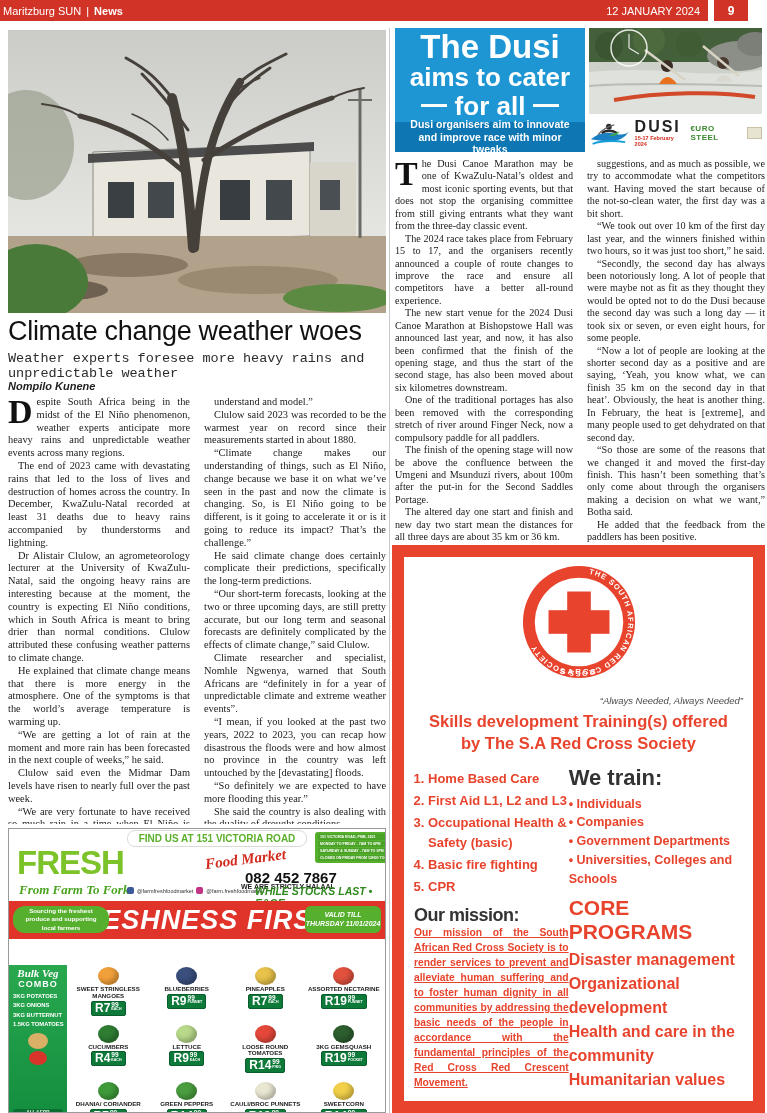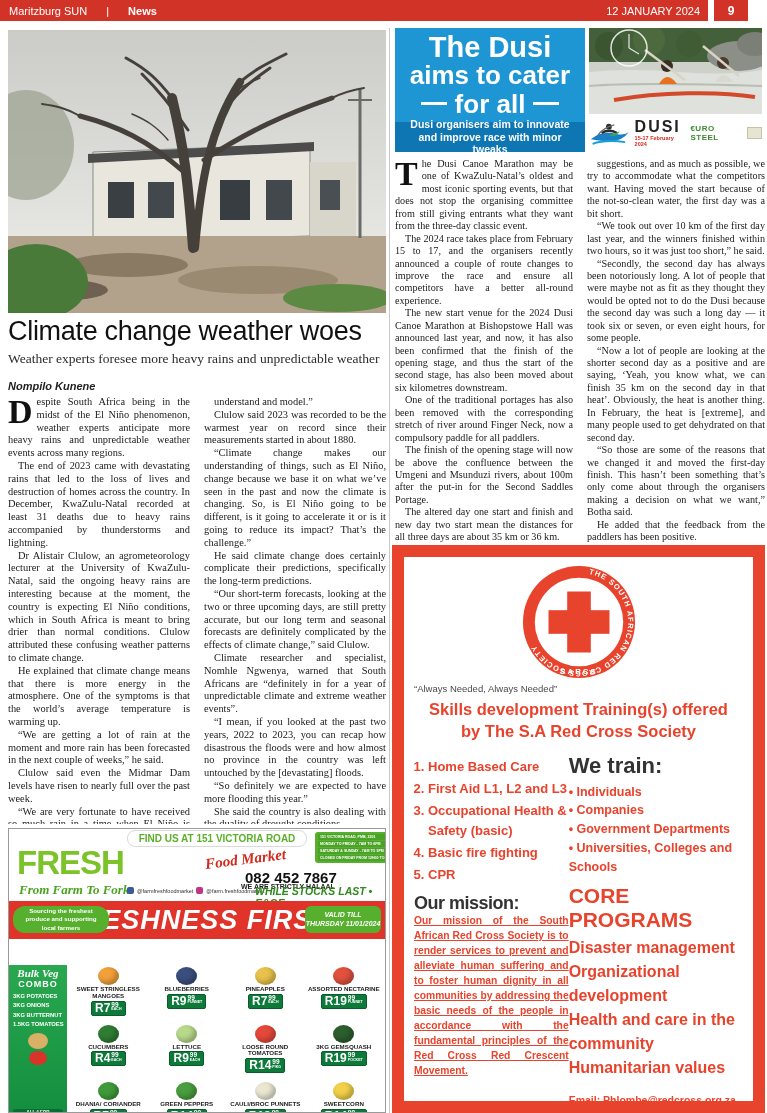--- a/index.html
+++ b/index.html
@@ -2,51 +2,51 @@
 <html><head>
 <meta charset="utf-8">
 <style>
   html,body{margin:0;padding:0;background:#fff;}
   .page{position:relative;width:767px;height:1113px;background:#fff;overflow:hidden;
         font-family:"Liberation Serif",serif;color:#191919;}
   
   .topbar{position:absolute;left:0;top:0;width:708px;height:21px;background:#d23327;
           display:flex;align-items:center;justify-content:space-between;
           font-family:"Liberation Sans",sans-serif;color:#fff;font-size:11px;}
-  .topbar .left{margin-left:9px;display:flex;gap:19px;align-items:center;}
+  .topbar .left{margin-left:3px;display:flex;gap:5px;align-items:center;}
   .topbar .masthead{font-weight:400;}
   .topbar .section{font-weight:700;}
   .topbar .date{margin-right:8px;font-weight:400;}
   .pagebox{position:absolute;left:714px;top:0;width:34px;height:21px;background:#d23327;
            color:#fff;font-family:"Liberation Sans",sans-serif;font-size:12px;font-weight:700;
            display:flex;align-items:center;justify-content:center;}
   .vrule{position:absolute;left:389px;top:28px;width:1px;height:1085px;background:#c9c9c9;}
   
   .flood-photo{position:absolute;left:8px;top:30px;width:378px;height:283px;overflow:hidden;}
   .headline{position:absolute;left:8px;top:316px;width:378px;font-family:"Liberation Sans",sans-serif;
             font-size:27px;font-weight:400;color:#111;letter-spacing:-.3px;}
-  .subhead{position:absolute;left:8px;top:351px;width:378px;font-family:Liberation Serif, serif;
+  .subhead{position:absolute;left:8px;top:351px;width:378px;font-family:Liberation Mono, monospace;
            font-size:13.5px;color:#2b2b2b;}
   .byline{position:absolute;left:8px;top:372px;font-family:"Liberation Sans",sans-serif;
           font-size:11px;font-weight:700;font-style:italic;color:#222;margin-top:8px;}
   .news-cols{position:absolute;display:flex;gap:14px;}
   .climate-cols{left:8px;top:396px;width:378px;height:428px;}
   .dusi-cols{left:395px;top:158px;width:370px;height:384px;}
   .ncol{width:182px;height:100%;overflow:hidden;font-size:10.4px;line-height:1.23;
         text-align:justify;color:#1a1a1a;}
   .dusi-cols .ncol{width:178px;font-size:10.2px;line-height:1.22;}
   .para{margin:0;text-indent:10px;}
   .para.first{text-indent:0;}
   .dropcap{float:left;font-size:34px;line-height:.8;padding:2px 4px 0 0;font-weight:700;color:#111;}
   
   .dusi-head{position:absolute;left:395px;top:28px;width:190px;height:124px;
              font-family:"Liberation Sans",sans-serif;}
   .dusi-title{height:94px;background:#1f96d4;color:#fff;text-align:center;
               display:flex;flex-direction:column;justify-content:center;gap:0;}
-  .dusi-title .l1{font-size:29px;font-weight:700;line-height:1.05;}
+  .dusi-title .l1{font-size:33px;font-weight:700;line-height:1.05;}
   .dusi-title .l2{font-size:26px;font-weight:700;line-height:1.05;}
   .dusi-title .l3row{display:flex;align-items:center;justify-content:center;gap:8px;}
   .dusi-title .dash{width:26px;height:0;border-top:3px solid #fff;}
   .dusi-title .l3{font-size:26px;font-weight:700;line-height:1.1;}
   .dusi-sub{height:30px;background:#0d76b3;color:#fff;font-size:10.5px;font-weight:600;
             display:flex;align-items:center;justify-content:center;text-align:center;
             line-height:1.2;padding:0 6px;box-sizing:border-box;}
   .dusi-photo{position:absolute;left:589px;top:28px;width:173px;height:124px;overflow:hidden;}
   .dusi-logo-strip{position:absolute;left:0;top:86px;width:173px;height:38px;background:#fff;
                    display:flex;align-items:center;gap:4px;font-family:"Liberation Sans",sans-serif;}
@@ -54,21 +54,21 @@
   .dusi-wordmark .word{font-size:16px;font-weight:700;letter-spacing:2px;color:#222;}
   .dusi-wordmark .dates{font-size:5.5px;color:#d22b1e;font-weight:700;margin-top:1px;}
   .eurosteel{font-size:8px;font-weight:700;color:#3a8a2e;letter-spacing:.5px;margin-left:4px;}
   .es-badge{width:14px;height:10px;background:#e8e4d2;border:1px solid #c9c2a8;margin-left:3px;}
   
   .rc-ad{position:absolute;left:392px;top:545px;width:373px;height:568px;box-sizing:border-box;
          background:#fff;border:12px solid #e8432c;font-family:"Liberation Sans",sans-serif;
          overflow:hidden;}
   .rc-inner{padding:6px 10px 0 10px;}
   .rc-logo-row{display:flex;justify-content:center;}
-  .rc-tagline{text-align:left;font-size:9.5px;color:#4a4a4a;margin-top:2px;}
+  .rc-tagline{text-align:right;font-size:9.5px;font-style:italic;color:#4a4a4a;margin-top:14px;}
   .rc-heading{text-align:center;color:#e8432c;font-weight:700;font-size:16.5px;line-height:1.35;margin-top:4px;}
   .rc-cols{display:flex;margin-top:10px;}
   .rc-left{width:47%;}
   .rc-right{width:53%;}
   .rc-courses{margin:4px 0 0 0;padding:0 0 0 14px;color:#e8432c;font-weight:700;font-size:13px;line-height:1.55;}
   .rc-courses li{margin:0 0 2px 0;}
   .rc-mission-h{font-size:18px;font-weight:800;color:#333;margin-top:8px;letter-spacing:-.5px;}
   .rc-mission{color:#e8432c;font-weight:700;font-size:10.3px;line-height:1.45;text-align:justify;margin-top:0;text-decoration:underline;}
   .rc-train-h{font-size:22px;font-weight:800;color:#333;}
   .rc-train{list-style:none;margin:4px 0 0 0;padding:0;color:#e8432c;font-weight:700;font-size:12.5px;line-height:1.5;}

